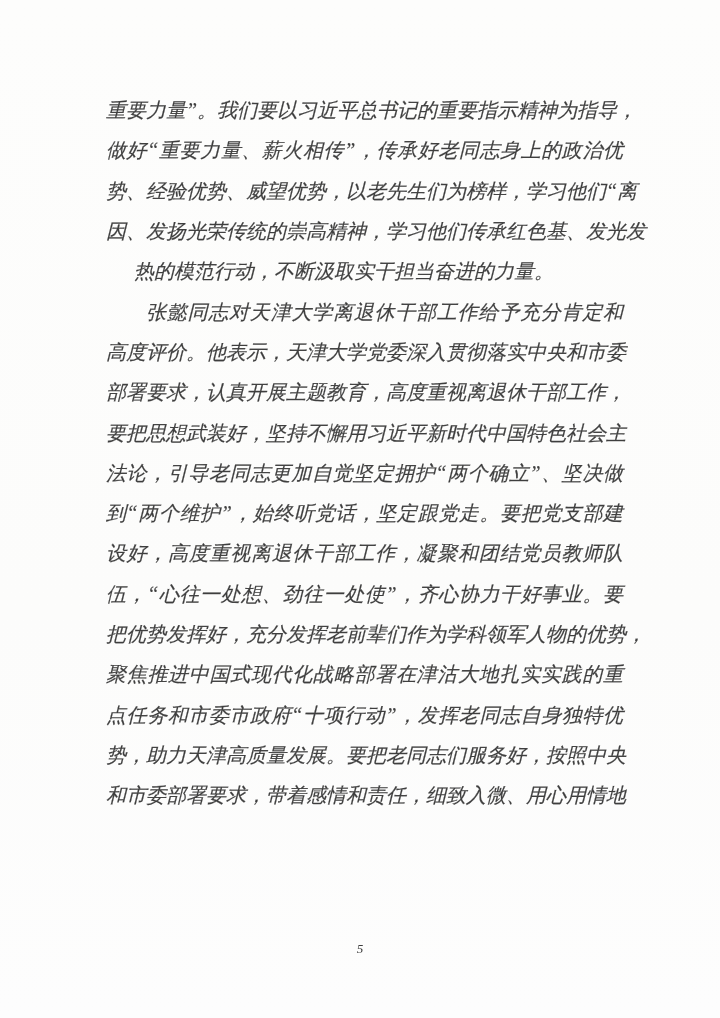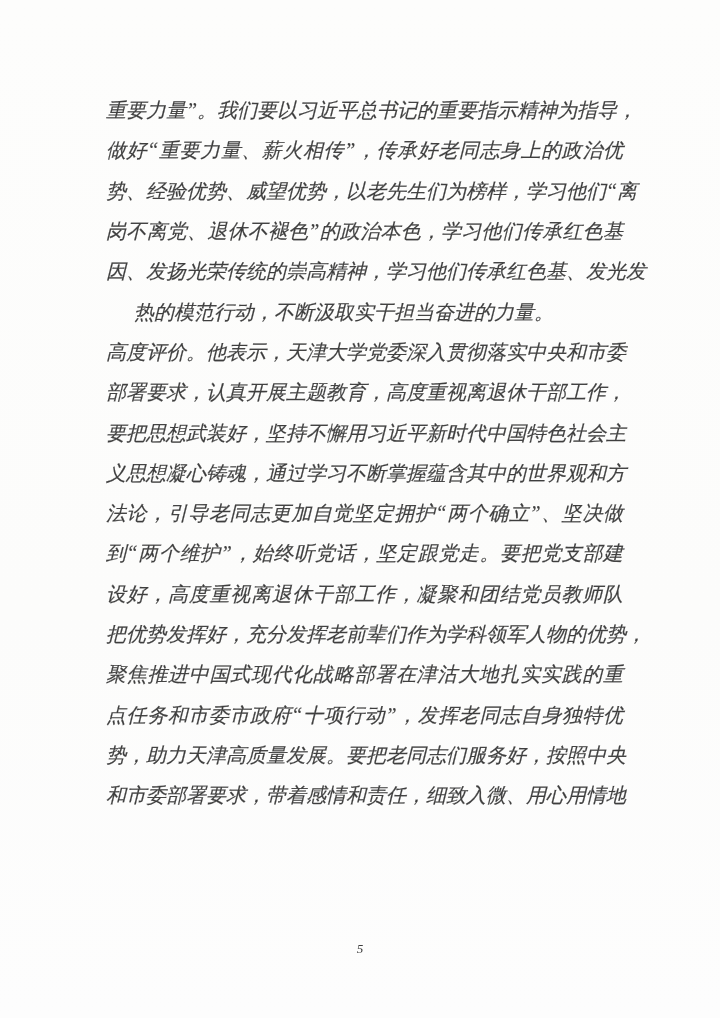--- a/index.html
+++ b/index.html
@@ -58,30 +58,30 @@
   }
 </style>
 </head>
 <body>
 
 <div class="page">
   <div class="content">
       <div class="text-line">重要力量”。我们要以习近平总书记的重要指示精神为指导，</div>
       <div class="text-line">做好“重要力量、薪火相传”，传承好老同志身上的政治优</div>
       <div class="text-line">势、经验优势、威望优势，以老先生们为榜样，学习他们“离</div>
-      <div class="text-line">岗不离党、退休不褪色”的政治本色，学习他们传承红色基</div>
       <div class="text-line">因、发扬光荣传统的崇高精神，学习他们传承红色基、发光发</div>
       <div class="text-line para-end">热的模范行动，不断汲取实干担当奋进的力量。</div>
+      <div class="text-line indent">张懿同志对天津大学离退休干部工作给予充分肯定和</div>
       <div class="text-line">高度评价。他表示，天津大学党委深入贯彻落实中央和市委</div>
       <div class="text-line">部署要求，认真开展主题教育，高度重视离退休干部工作，</div>
       <div class="text-line">要把思想武装好，坚持不懈用习近平新时代中国特色社会主</div>
-      <div class="text-line">义思想凝心铸魂，通过学习不断掌握蕴含其中的世界观和方</div>
       <div class="text-line">法论，引导老同志更加自觉坚定拥护“两个确立”、坚决做</div>
       <div class="text-line">到“两个维护”，始终听党话，坚定跟党走。要把党支部建</div>
       <div class="text-line">设好，高度重视离退休干部工作，凝聚和团结党员教师队</div>
+      <div class="text-line">伍，“心往一处想、劲往一处使”，齐心协力干好事业。要</div>
       <div class="text-line">把优势发挥好，充分发挥老前辈们作为学科领军人物的优势，</div>
       <div class="text-line">聚焦推进中国式现代化战略部署在津沽大地扎实实践的重</div>
       <div class="text-line">点任务和市委市政府“十项行动”，发挥老同志自身独特优</div>
       <div class="text-line">势，助力天津高质量发展。要把老同志们服务好，按照中央</div>
       <div class="text-line">和市委部署要求，带着感情和责任，细致入微、用心用情地</div>
     </div>
   <div class="page-number">5</div>
 </div>
 
 </body></html>

